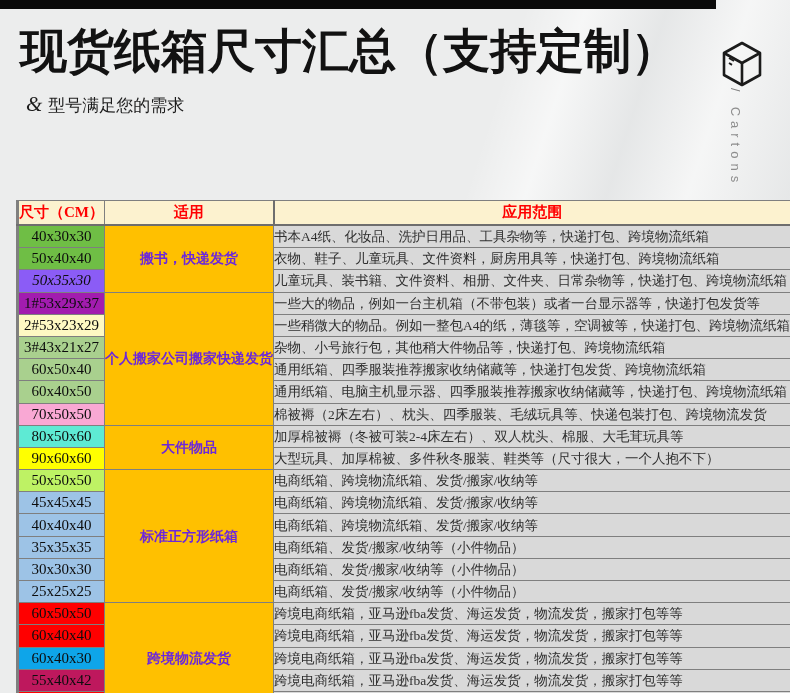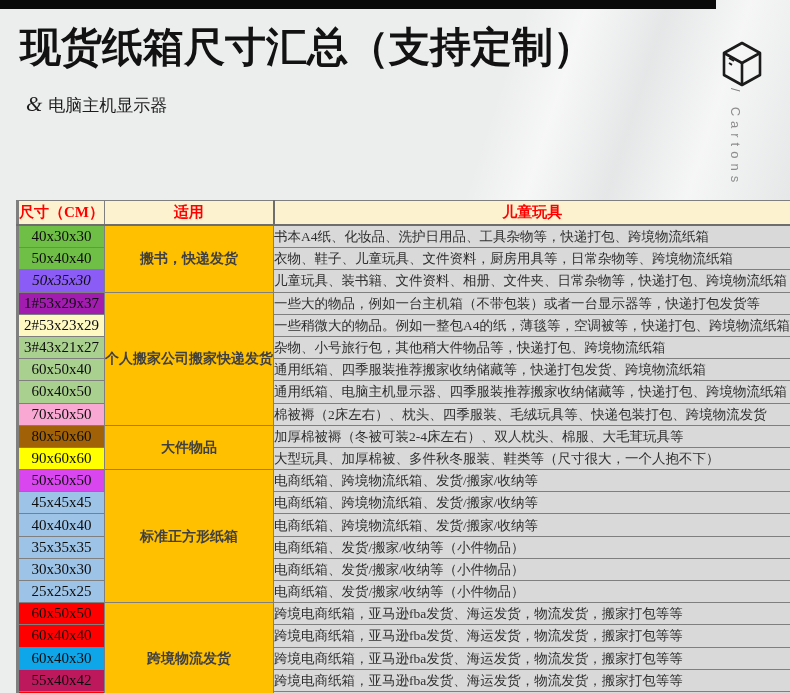--- a/index.html
+++ b/index.html
@@ -9,21 +9,21 @@
     background:
       linear-gradient(108deg, rgba(255,255,255,0) 52%, rgba(255,255,255,.55) 58%,
         rgba(120,130,140,.06) 66%, rgba(255,255,255,.5) 74%,
         rgba(120,130,140,.05) 84%, rgba(255,255,255,.4) 92%),
       #eceded;
   }
   .topbar{position:absolute;left:0;top:0;width:716px;height:9px;background:#0a0a0a;}
   .title{
     position:absolute;left:20px;top:22px;width:710px;
     font-family:"Liberation Sans", sans-serif;font-weight:900;
-    font-size:41px;line-height:1.25;color:#121212;letter-spacing:0px;white-space:nowrap;
+    font-size:47px;line-height:1.25;color:#121212;letter-spacing:0px;white-space:nowrap;
   }
   .subtitle{
     position:absolute;left:26px;top:92px;color:#1c1c1c;
     font-family:"Liberation Sans", sans-serif;font-size:17px;
   }
   .subtitle .amp{font-family:"Liberation Serif", serif;font-style:italic;font-size:21px;margin-right:6px;}
   .boxicon{position:absolute;left:720px;top:40px;}
   .side-vertical{
     position:absolute;left:728px;top:88px;height:150px;
     writing-mode:vertical-rl;text-orientation:sideways;
@@ -45,38 +45,38 @@
     font-size:15px;font-weight:bold;height:23px;text-align:center;
     border-bottom:2px solid #6e6e6e;
   }
   table.sizes th.sliver-h{background:var(--c-header_bg);}
   td.sliver{height:21.2px;}
   td.size{
     height:21.2px;text-align:center;font-size:15px;color:#0d0d0d;line-height:21px;
   }
   td.usage{
     background:var(--c-orange);text-align:center;vertical-align:middle;
-    font-size:14px;font-weight:bold;color:#404040;line-height:19px;
+    font-size:14px;font-weight:bold;color:#6d28d9;line-height:19px;
     white-space:normal;word-break:break-all;padding:0 2px;
   }
   td.app{
     background:var(--c-cell_bg);font-size:13.5px;color:#2f2f2f;
     padding:0 0 0 6px;line-height:21px;text-align:left;
     border-left:2px solid #6e6e6e;
   }
 </style>
 </head>
 <body>
 
 <div class="topbar"></div>
 
 <div class="title">现货纸箱尺寸汇总（支持定制）</div>
 
 <div class="subtitle">
-  <span class="amp">&amp;</span><span>电脑主机显示器</span>
+  <span class="amp">&amp;</span><span>型号满足您的需求</span>
 </div>
 
 <div class="boxicon">
   <svg width="44" height="48" viewBox="0 0 44 48" fill="none" stroke="#1b1b1b" stroke-width="2.6" stroke-linejoin="round">
     <path d="M22 3 L40 13 L40 35 L22 45 L4 35 L4 13 Z"></path>
     <path d="M4 13 L22 23 L40 13"></path>
     <path d="M22 23 L22 45"></path>
     <path d="M9 18 L14 21" stroke-width="2"></path>
     <path d="M9 23 L12 24.8" stroke-width="2"></path>
   </svg>
@@ -93,36 +93,36 @@
       <col style="width:103px">
       <col style="width:63px">
       <col style="width:551px">
   </colgroup>
   <thead>
     <tr>
       <th class="sliver-h"></th>
       <td class="spacer"></td>
       <th>尺寸（CM）</th>
       <th>适用</th>
-      <th style="border-left:2px solid #6e6e6e">儿童玩具</th>
+      <th style="border-left:2px solid #6e6e6e">应用范围</th>
     </tr>
   </thead>
   <tbody>
       <tr>
         <td class="sliver" style="background: rgb(111, 190, 69);"></td>
         <td class="spacer"></td>
         <td class="size" style="background: rgb(111, 190, 69);">40x30x30</td>
         <td class="usage" rowspan="3">搬书，快递发货</td>
         <td class="app">书本A4纸、化妆品、洗护日用品、工具杂物等，快递打包、跨境物流纸箱</td>
       </tr>
       <tr>
         <td class="sliver" style="background: rgb(111, 190, 69);"></td>
         <td class="spacer"></td>
         <td class="size" style="background: rgb(111, 190, 69);">50x40x40</td>
-        <td class="app">衣物、鞋子、儿童玩具、文件资料，厨房用具等，日常杂物等、跨境物流纸箱</td>
+        <td class="app">衣物、鞋子、儿童玩具、文件资料，厨房用具等，快递打包、跨境物流纸箱</td>
       </tr>
       <tr>
         <td class="sliver" style="background: rgb(111, 190, 69);"></td>
         <td class="spacer"></td>
         <td class="size" style="background: #8b5cf6; font-style: italic;">50x35x30</td>
         <td class="app">儿童玩具、装书籍、文件资料、相册、文件夹、日常杂物等，快递打包、跨境物流纸箱</td>
       </tr>
       <tr>
         <td class="sliver" style="background: rgb(169, 208, 142);"></td>
         <td class="spacer"></td>
@@ -156,34 +156,34 @@
       </tr>
       <tr>
         <td class="sliver" style="background: rgb(169, 208, 142);"></td>
         <td class="spacer"></td>
         <td class="size" style="background: #f9a8d4;">70x50x50</td>
         <td class="app">棉被褥（2床左右）、枕头、四季服装、毛绒玩具等、快递包装打包、跨境物流发货</td>
       </tr>
       <tr>
         <td class="sliver" style="background: rgb(255, 255, 0);"></td>
         <td class="spacer"></td>
-        <td class="size" style="background: #a16207;">80x50x60</td>
+        <td class="size" style="background: #5eead4;">80x50x60</td>
         <td class="usage" rowspan="2">大件物品</td>
         <td class="app">加厚棉被褥（冬被可装2-4床左右）、双人枕头、棉服、大毛茸玩具等</td>
       </tr>
       <tr>
         <td class="sliver" style="background: rgb(255, 255, 0);"></td>
         <td class="spacer"></td>
         <td class="size" style="background: rgb(255, 255, 0);">90x60x60</td>
         <td class="app">大型玩具、加厚棉被、多件秋冬服装、鞋类等（尺寸很大，一个人抱不下）</td>
       </tr>
       <tr>
         <td class="sliver" style="background: rgb(157, 195, 230);"></td>
         <td class="spacer"></td>
-        <td class="size" style="background: #d946ef;">50x50x50</td>
+        <td class="size" style="background: #bef264;">50x50x50</td>
         <td class="usage" rowspan="6">标准正方形纸箱</td>
         <td class="app">电商纸箱、跨境物流纸箱、发货/搬家/收纳等</td>
       </tr>
       <tr>
         <td class="sliver" style="background: rgb(157, 195, 230);"></td>
         <td class="spacer"></td>
         <td class="size" style="background: rgb(157, 195, 230);">45x45x45</td>
         <td class="app">电商纸箱、跨境物流纸箱、发货/搬家/收纳等</td>
       </tr>
       <tr>

